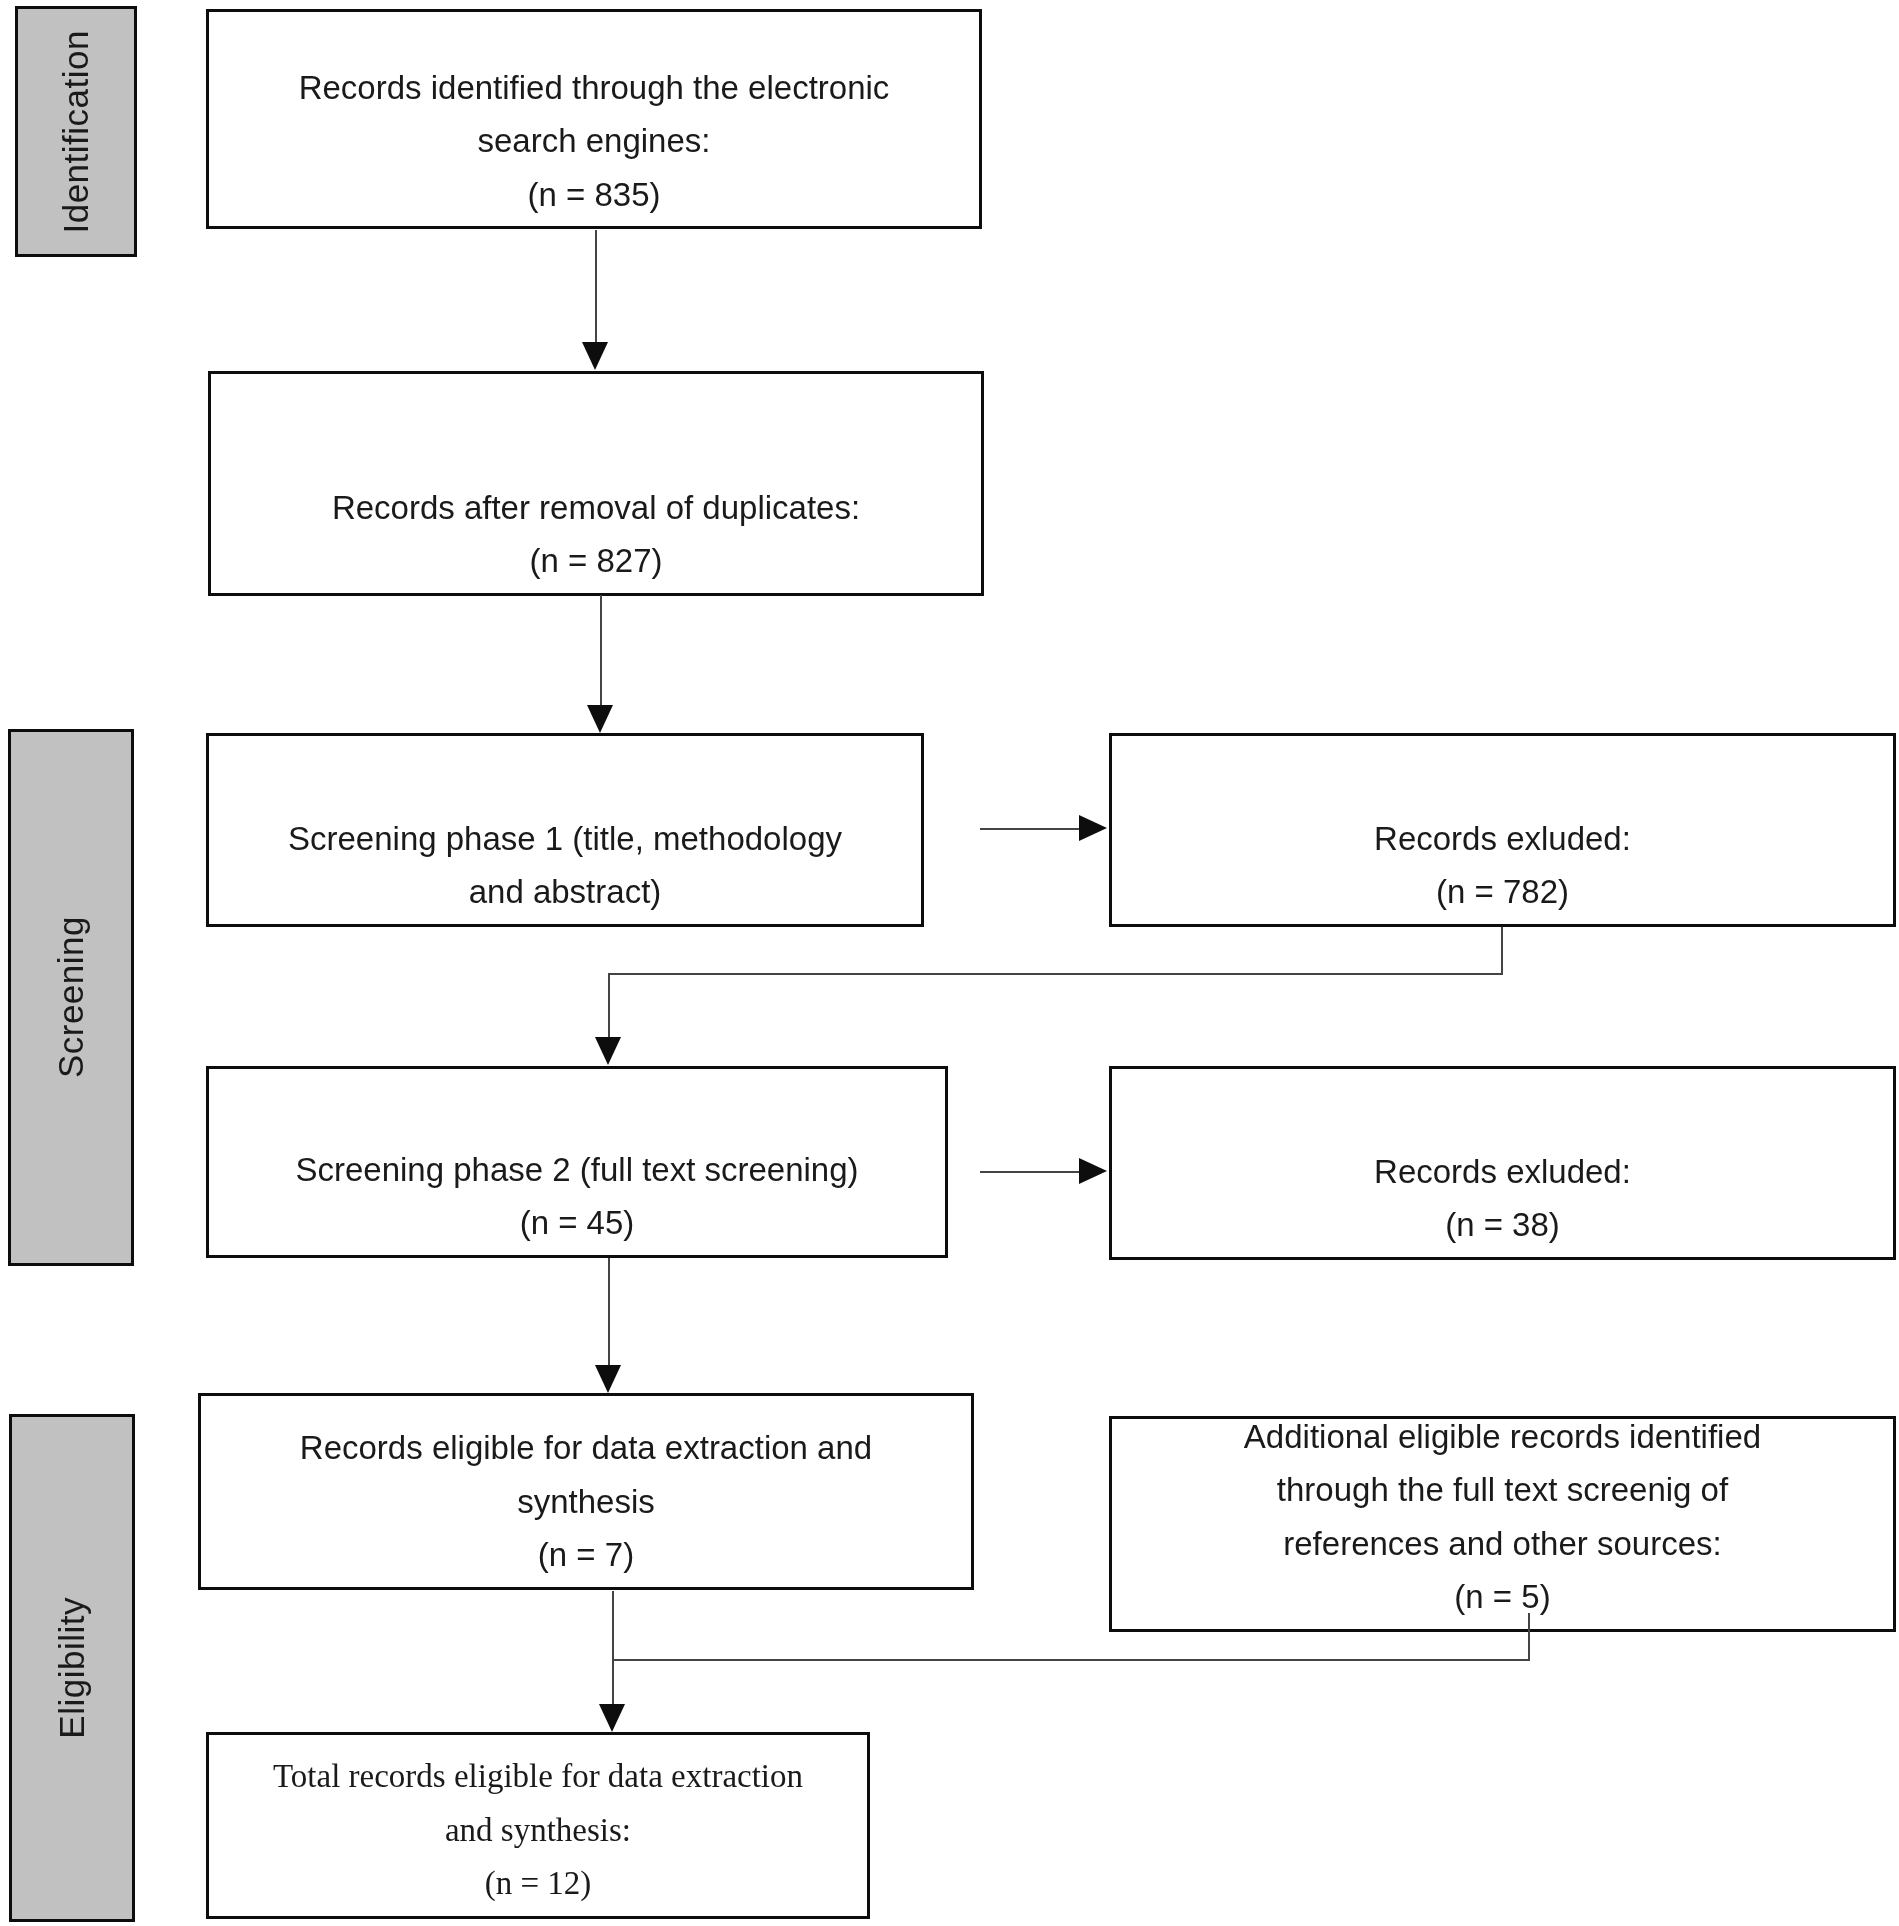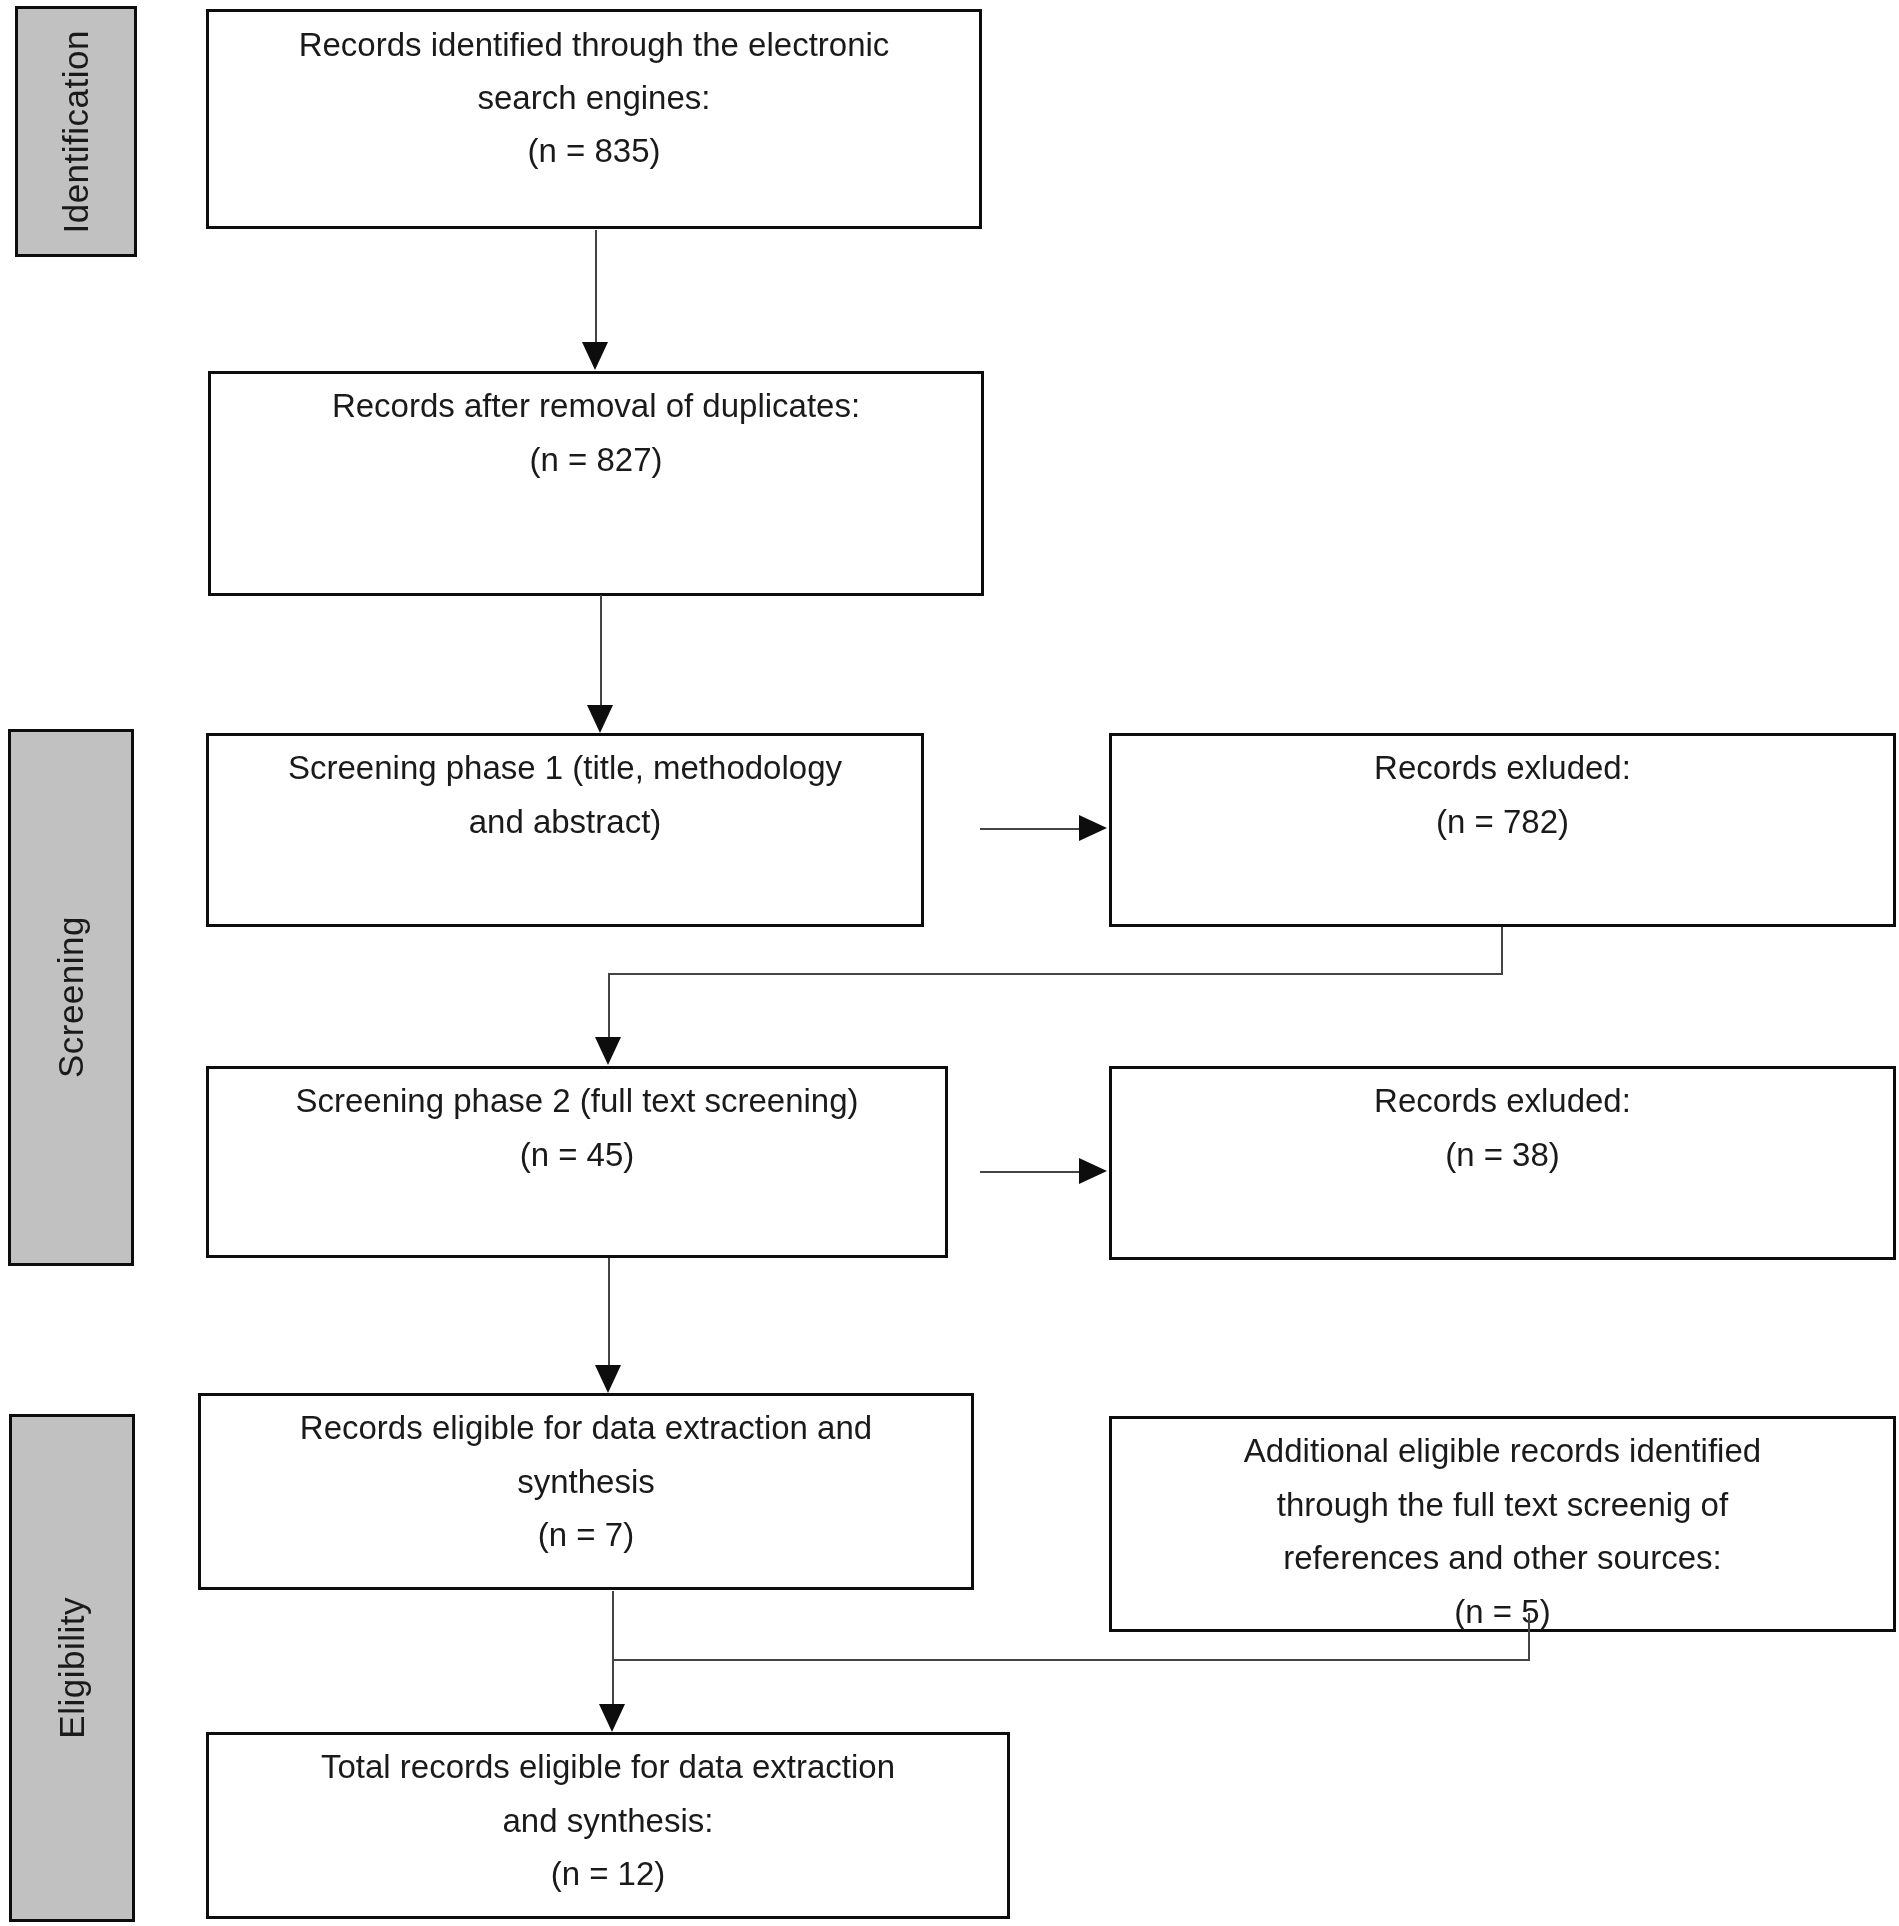--- a/index.html
+++ b/index.html
@@ -20,21 +20,21 @@
     width:1899px;
     height:1926px;
     background:var(--bg);
     overflow:hidden;
   }
   .box{
     position:absolute;
     border:3.7px solid var(--border-color);
     background:#ffffff;
     display:flex;
-    align-items:flex-start;
+    align-items:flex-end;
     justify-content:center;
     text-align:center;
     font-size:33px;
     line-height:1.62;
     white-space:pre-line;
     padding:5.2px 10.5px;
   }
   .sidebox{
     position:absolute;
     border:3.7px solid var(--border-color);
@@ -75,21 +75,21 @@
   #side-identification{left:14.7px;top:6.3px;width:122px;height:251px;}
   #side-screening{left:8.4px;top:729px;width:126px;height:537px;}
   #side-eligibility{left:9.4px;top:1414px;width:126px;height:508px;}
 
   
   #box-identified{left:206px;top:9.4px;width:776px;height:220px;}
   #box-duplicates{left:208px;top:371px;width:776px;height:225px;}
   #box-screen1{left:206px;top:733px;width:718px;height:194px;}
   #box-screen2{left:206px;top:1066px;width:742px;height:192px;}
   #box-eligible{left:198px;top:1393px;width:776px;height:197px;}
-  #box-total{left:206px;top:1732px;width:804px;height:187px;}
+  #box-total{left:206px;top:1732px;width:664px;height:187px;font-family:Liberation Serif, serif;}
 
   
   #box-excluded1{left:1109px;top:733px;width:787px;height:194px;}
   #box-excluded2{left:1109px;top:1066px;width:787px;height:194px;}
   #box-additional{left:1109px;top:1396px;width:787px;height:216px;margin-top:20px;}
 
   
   #c1-line{left:595px;top:230px;height:113px;}
   #c1-head{left:582px;top:342px;}
   #c2-line{left:600px;top:595px;height:110px;}

